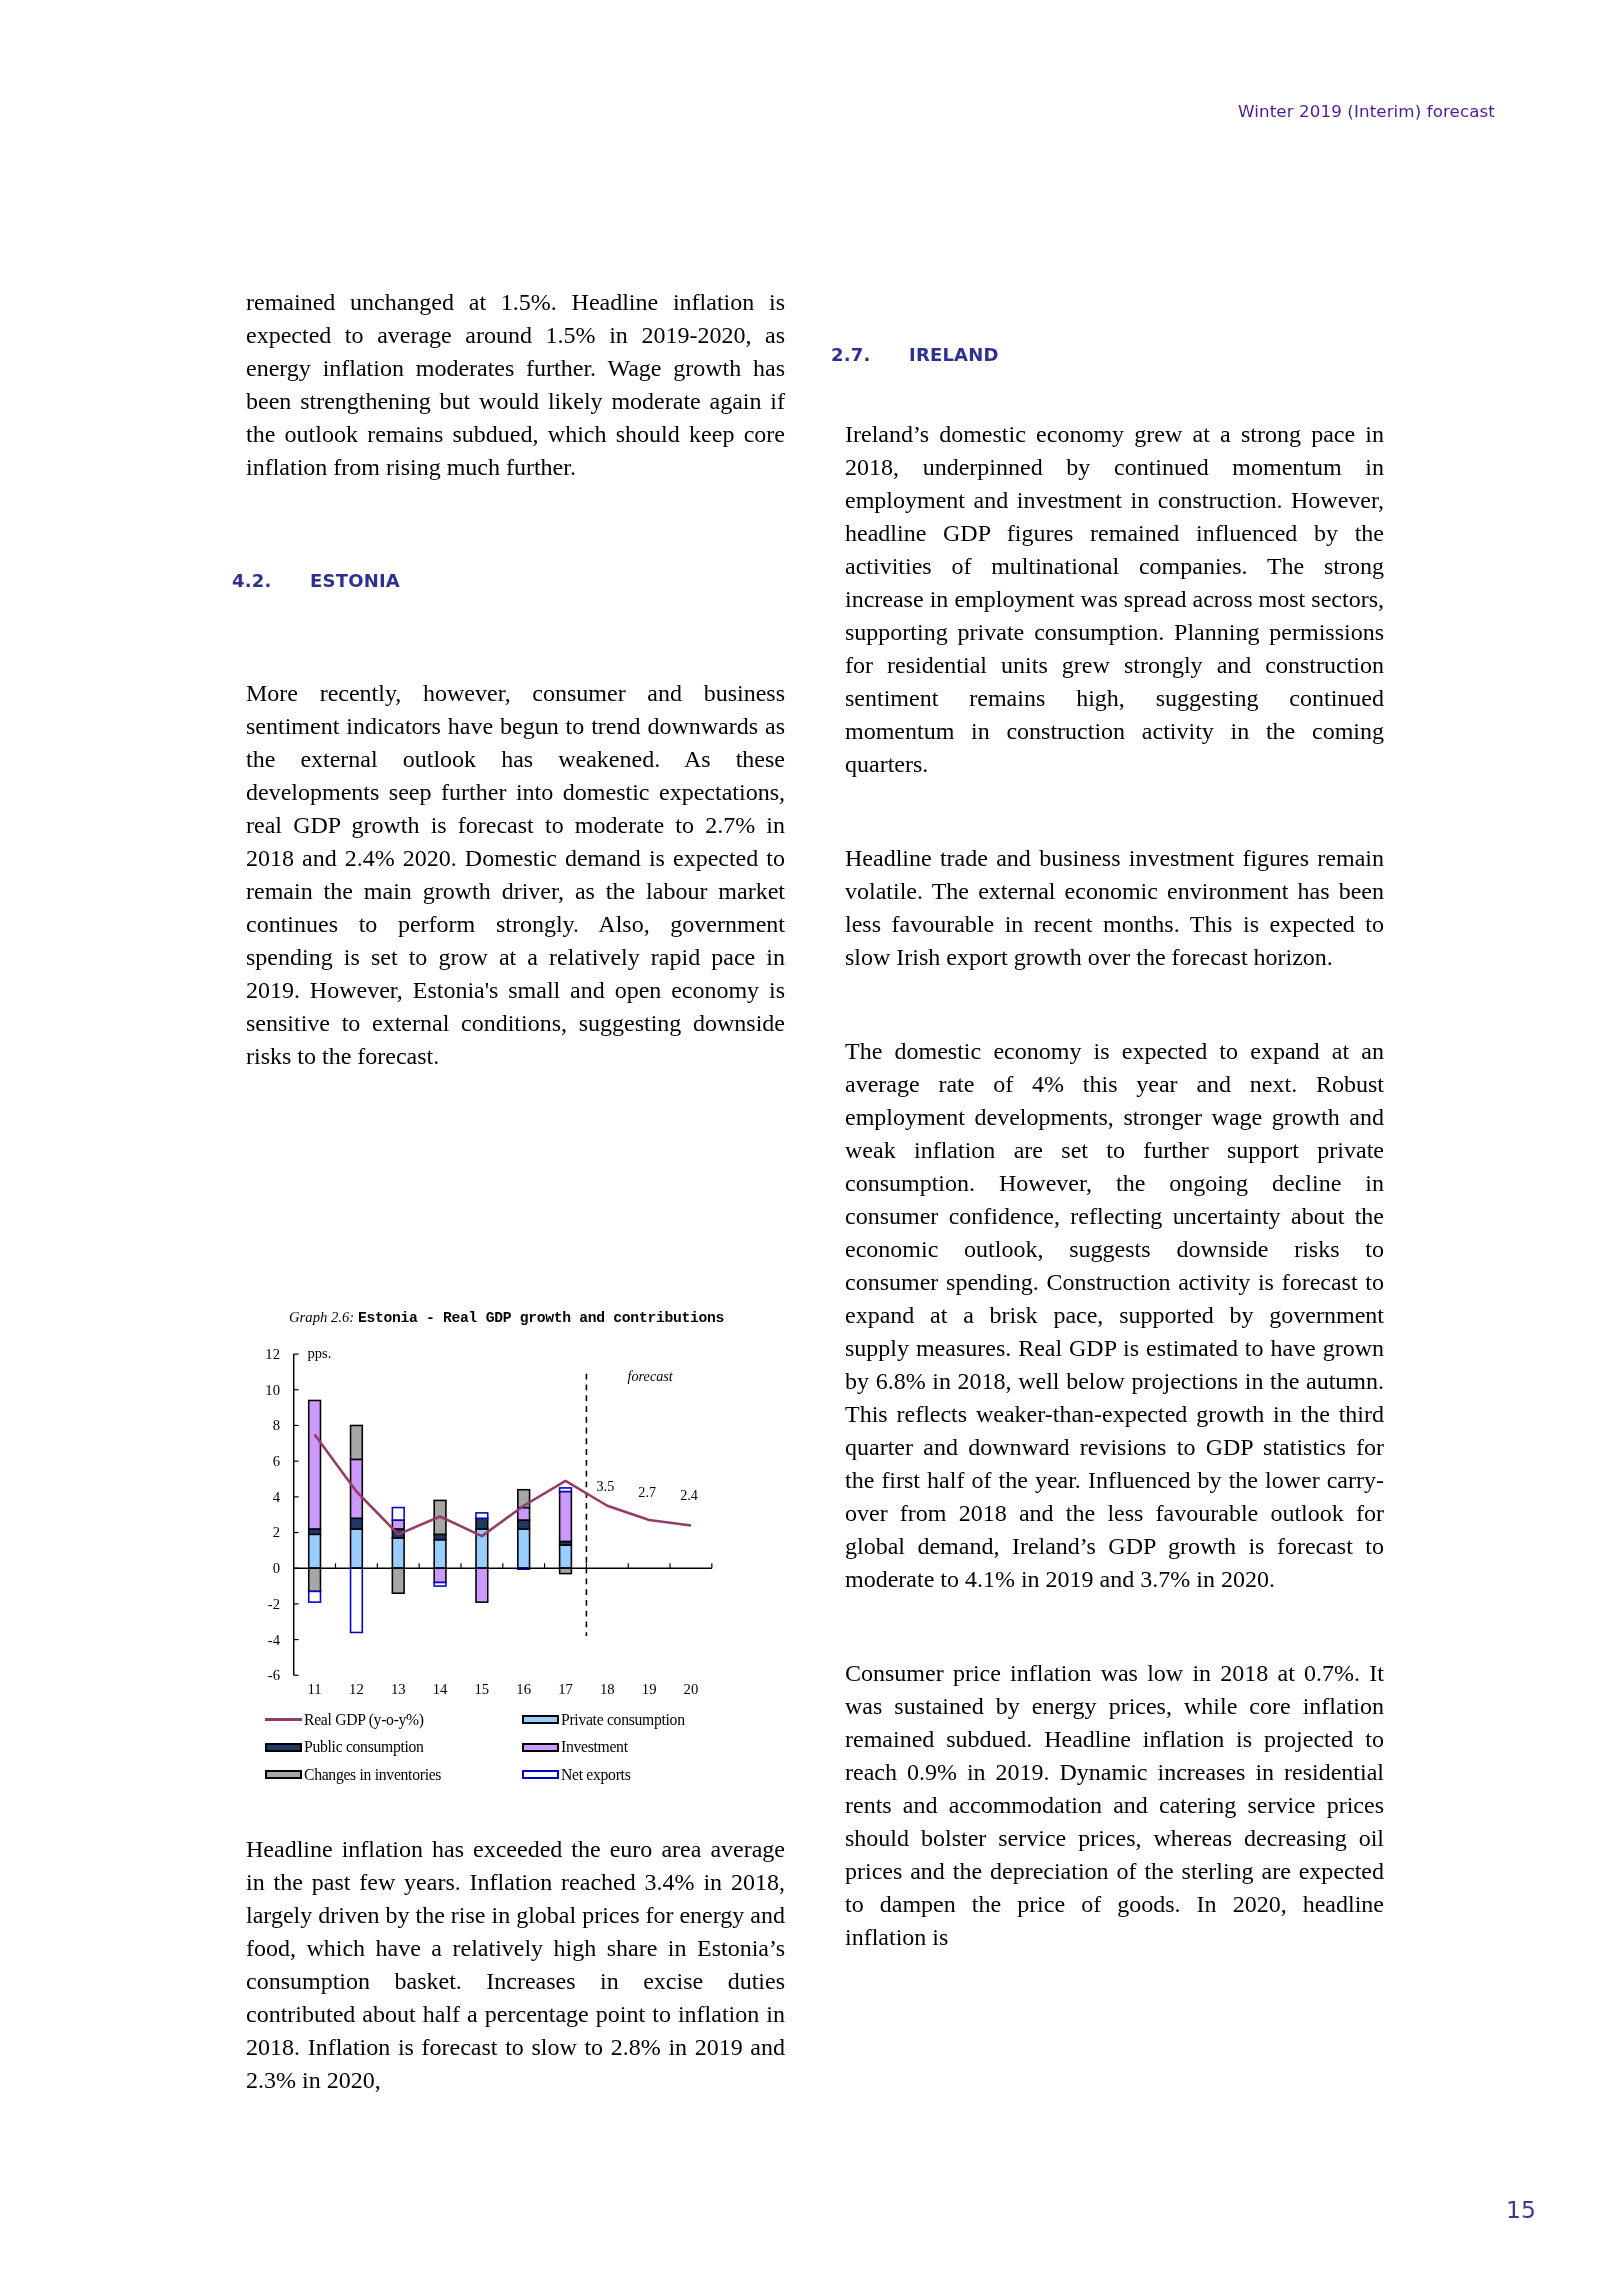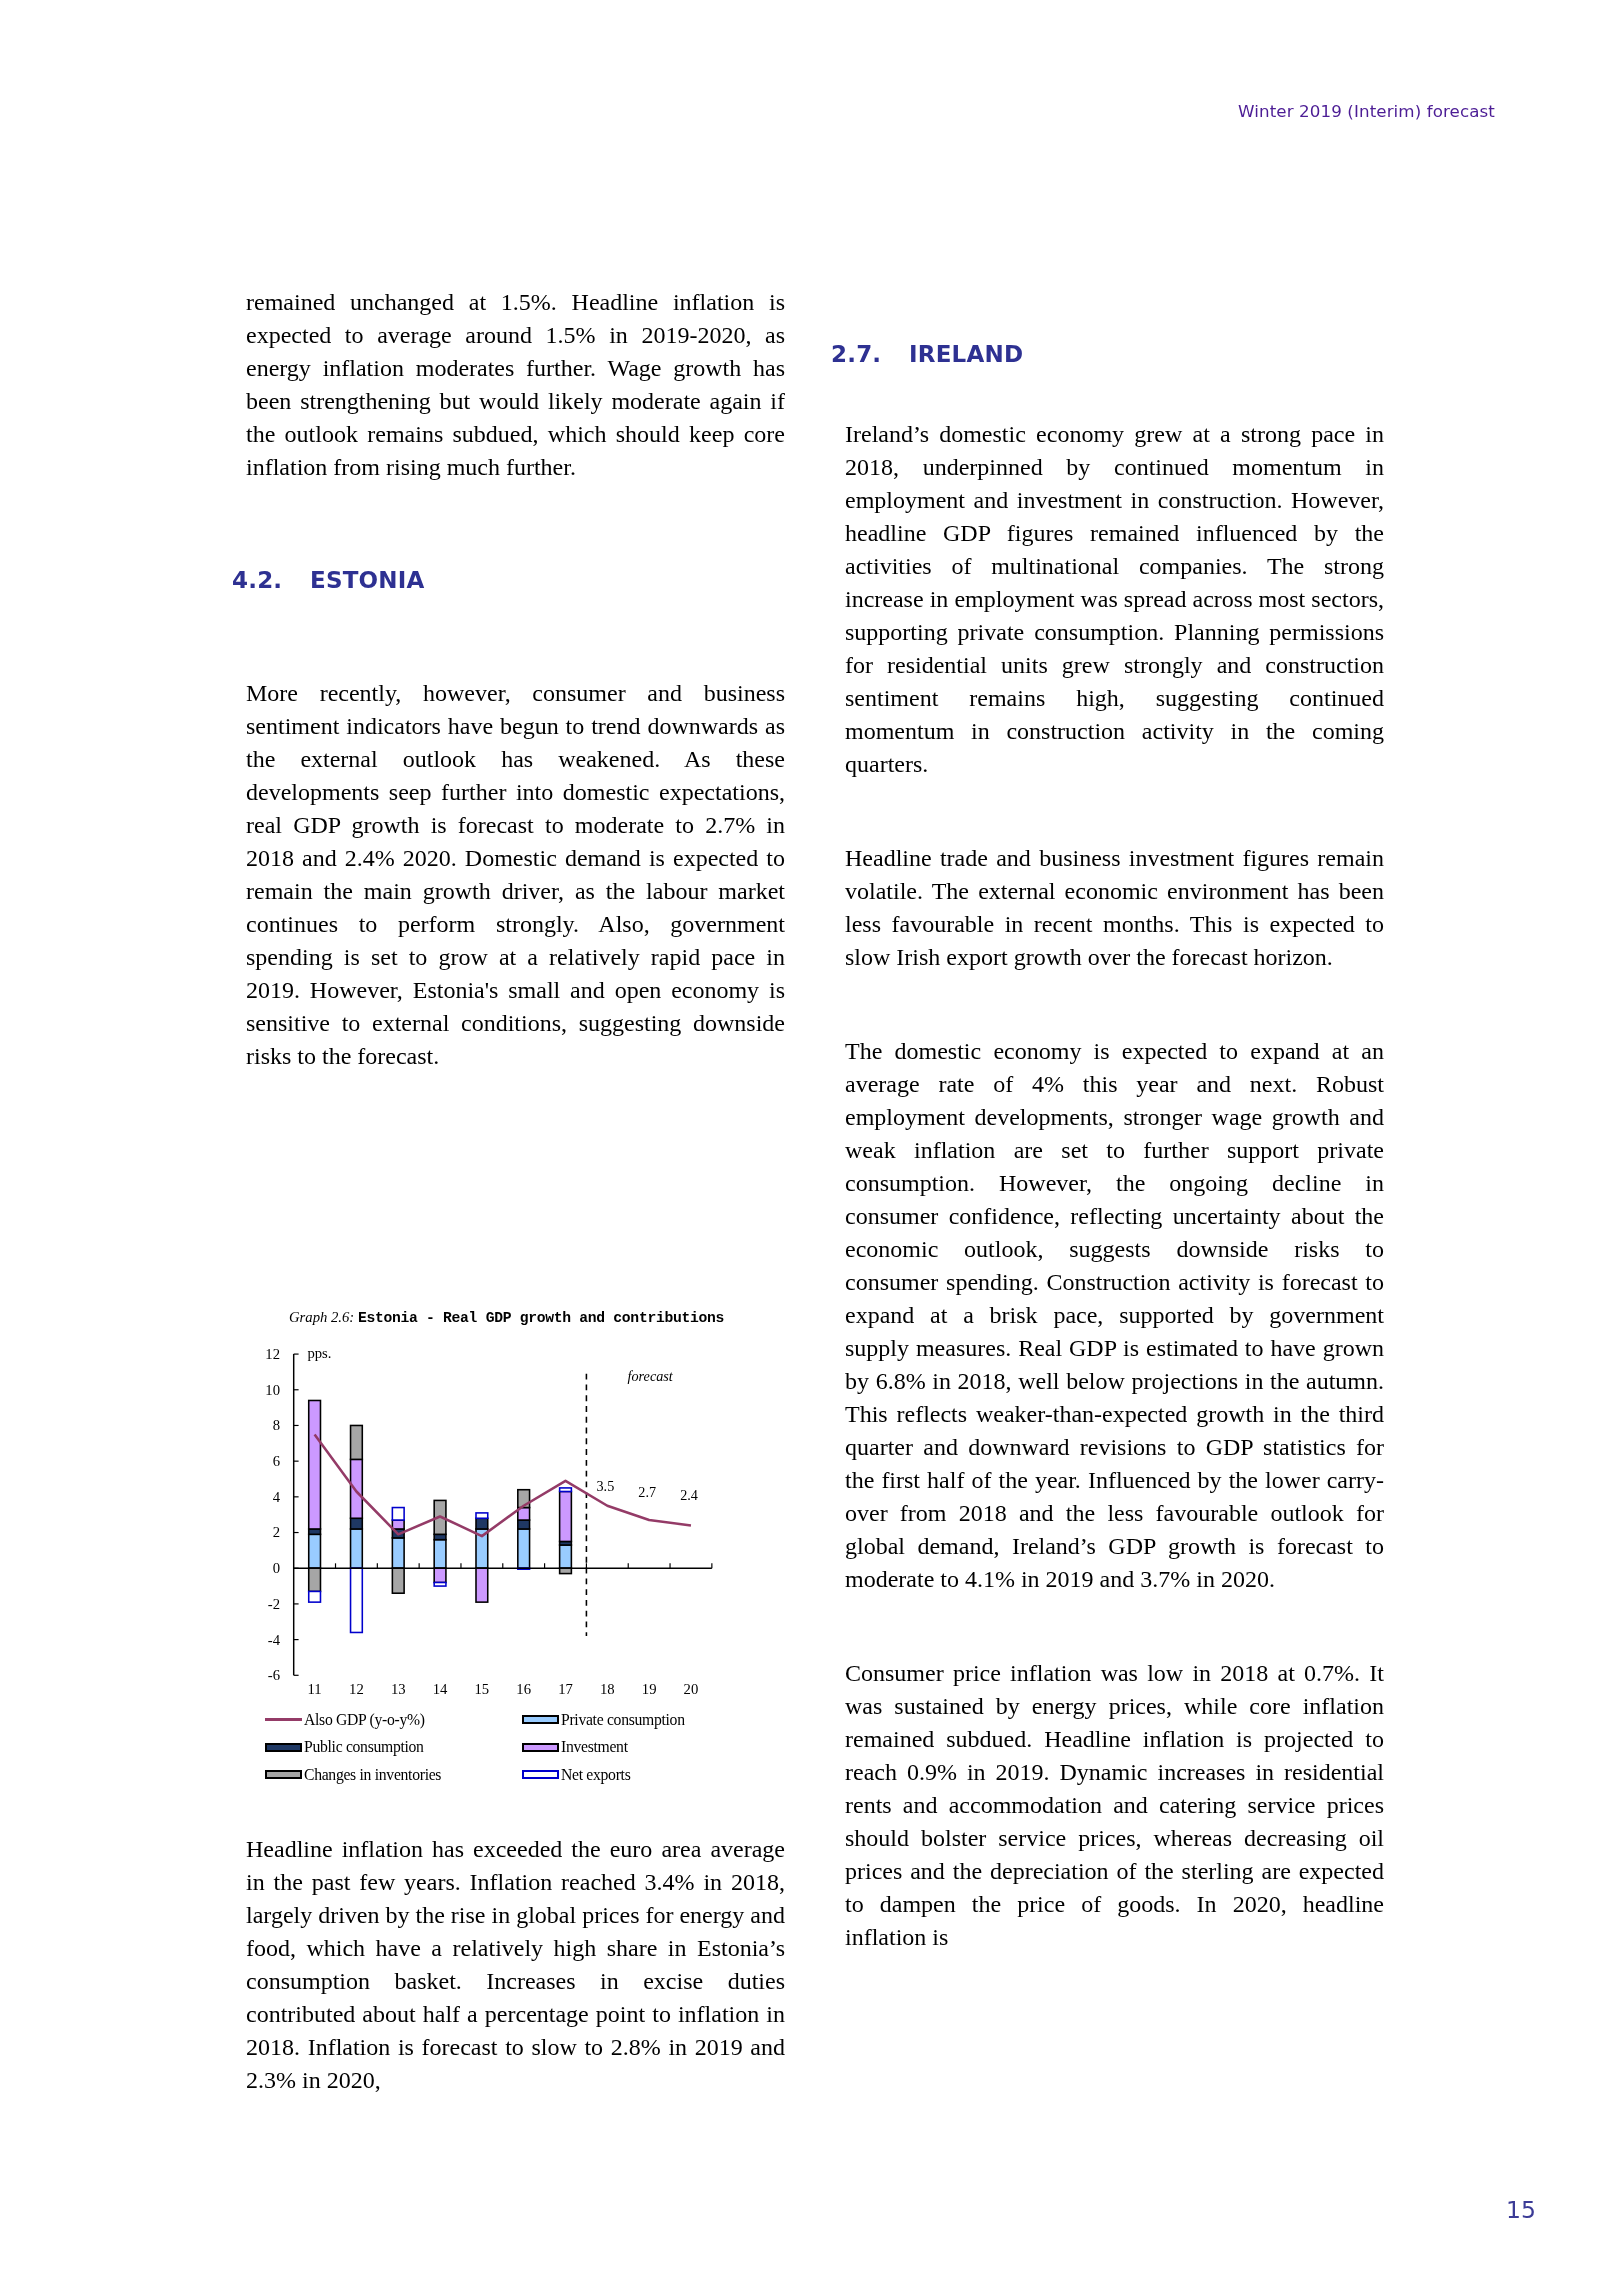--- a/index.html
+++ b/index.html
@@ -16,21 +16,21 @@
   .col {
     position: absolute; width: 567px;
     font-family: "Liberation Serif", serif; font-size: 24px; line-height: 33px;
     color: #000; text-align: justify;
   }
   .col-left { left: 232px; top: 272px; }
   .col-right { left: 831px; top: 272px; }
   .para { margin: 14px; }
   .gap { height: 33px; }
   .section-heading {
-    font-family: "DejaVu Sans", sans-serif; font-weight: bold; font-size: 23px;
+    font-family: "DejaVu Sans", sans-serif; font-weight: bold; font-size: 18px;
     color: #2e3192; letter-spacing: 0.2px; margin: 0; line-height: 33px;
     text-align: left;
   }
   .section-heading .num { display: inline-block; width: 78px; }
   .chart-wrap {
     position: absolute; left: 232px; top: 1294px; width: 568px; height: 490px;
     font-family: "Liberation Serif", serif;
   }
   .chart-title {
     position: absolute; left: 0; top: 13.7px; width: 549px; text-align: center;
@@ -155,21 +155,21 @@
       <text x="423.95000000000005" y="206.77777777777777" text-anchor="middle" font-size="14.5" font-style="normal" font-family="Liberation Serif, serif">2.7</text>
       <text x="466.65000000000003" y="210.4222222222222" text-anchor="middle" font-size="14.5" font-style="normal" font-family="Liberation Serif, serif">2.4</text>
     </svg>
   <div class="chart-title">
     <span class="it">Graph 2.6:</span>
     <span class="b">Estonia - Real GDP growth and contributions</span>
   </div>
   <div class="legend" id="legend">
       <div class="legend-item">
         <span class="swatch line" style="background: rgb(148, 59, 103);"></span>
-        <span>Also GDP (y-o-y%)</span>
+        <span>Real GDP (y-o-y%)</span>
       </div>
       <div class="legend-item">
         <span class="swatch" style="background: rgb(153, 204, 255); border: 2px solid rgb(0, 0, 0);"></span>
         <span>Private consumption</span>
       </div>
       <div class="legend-item">
         <span class="swatch" style="background: rgb(31, 56, 100); border: 2px solid rgb(0, 0, 0);"></span>
         <span>Public consumption</span>
       </div>
       <div class="legend-item">

